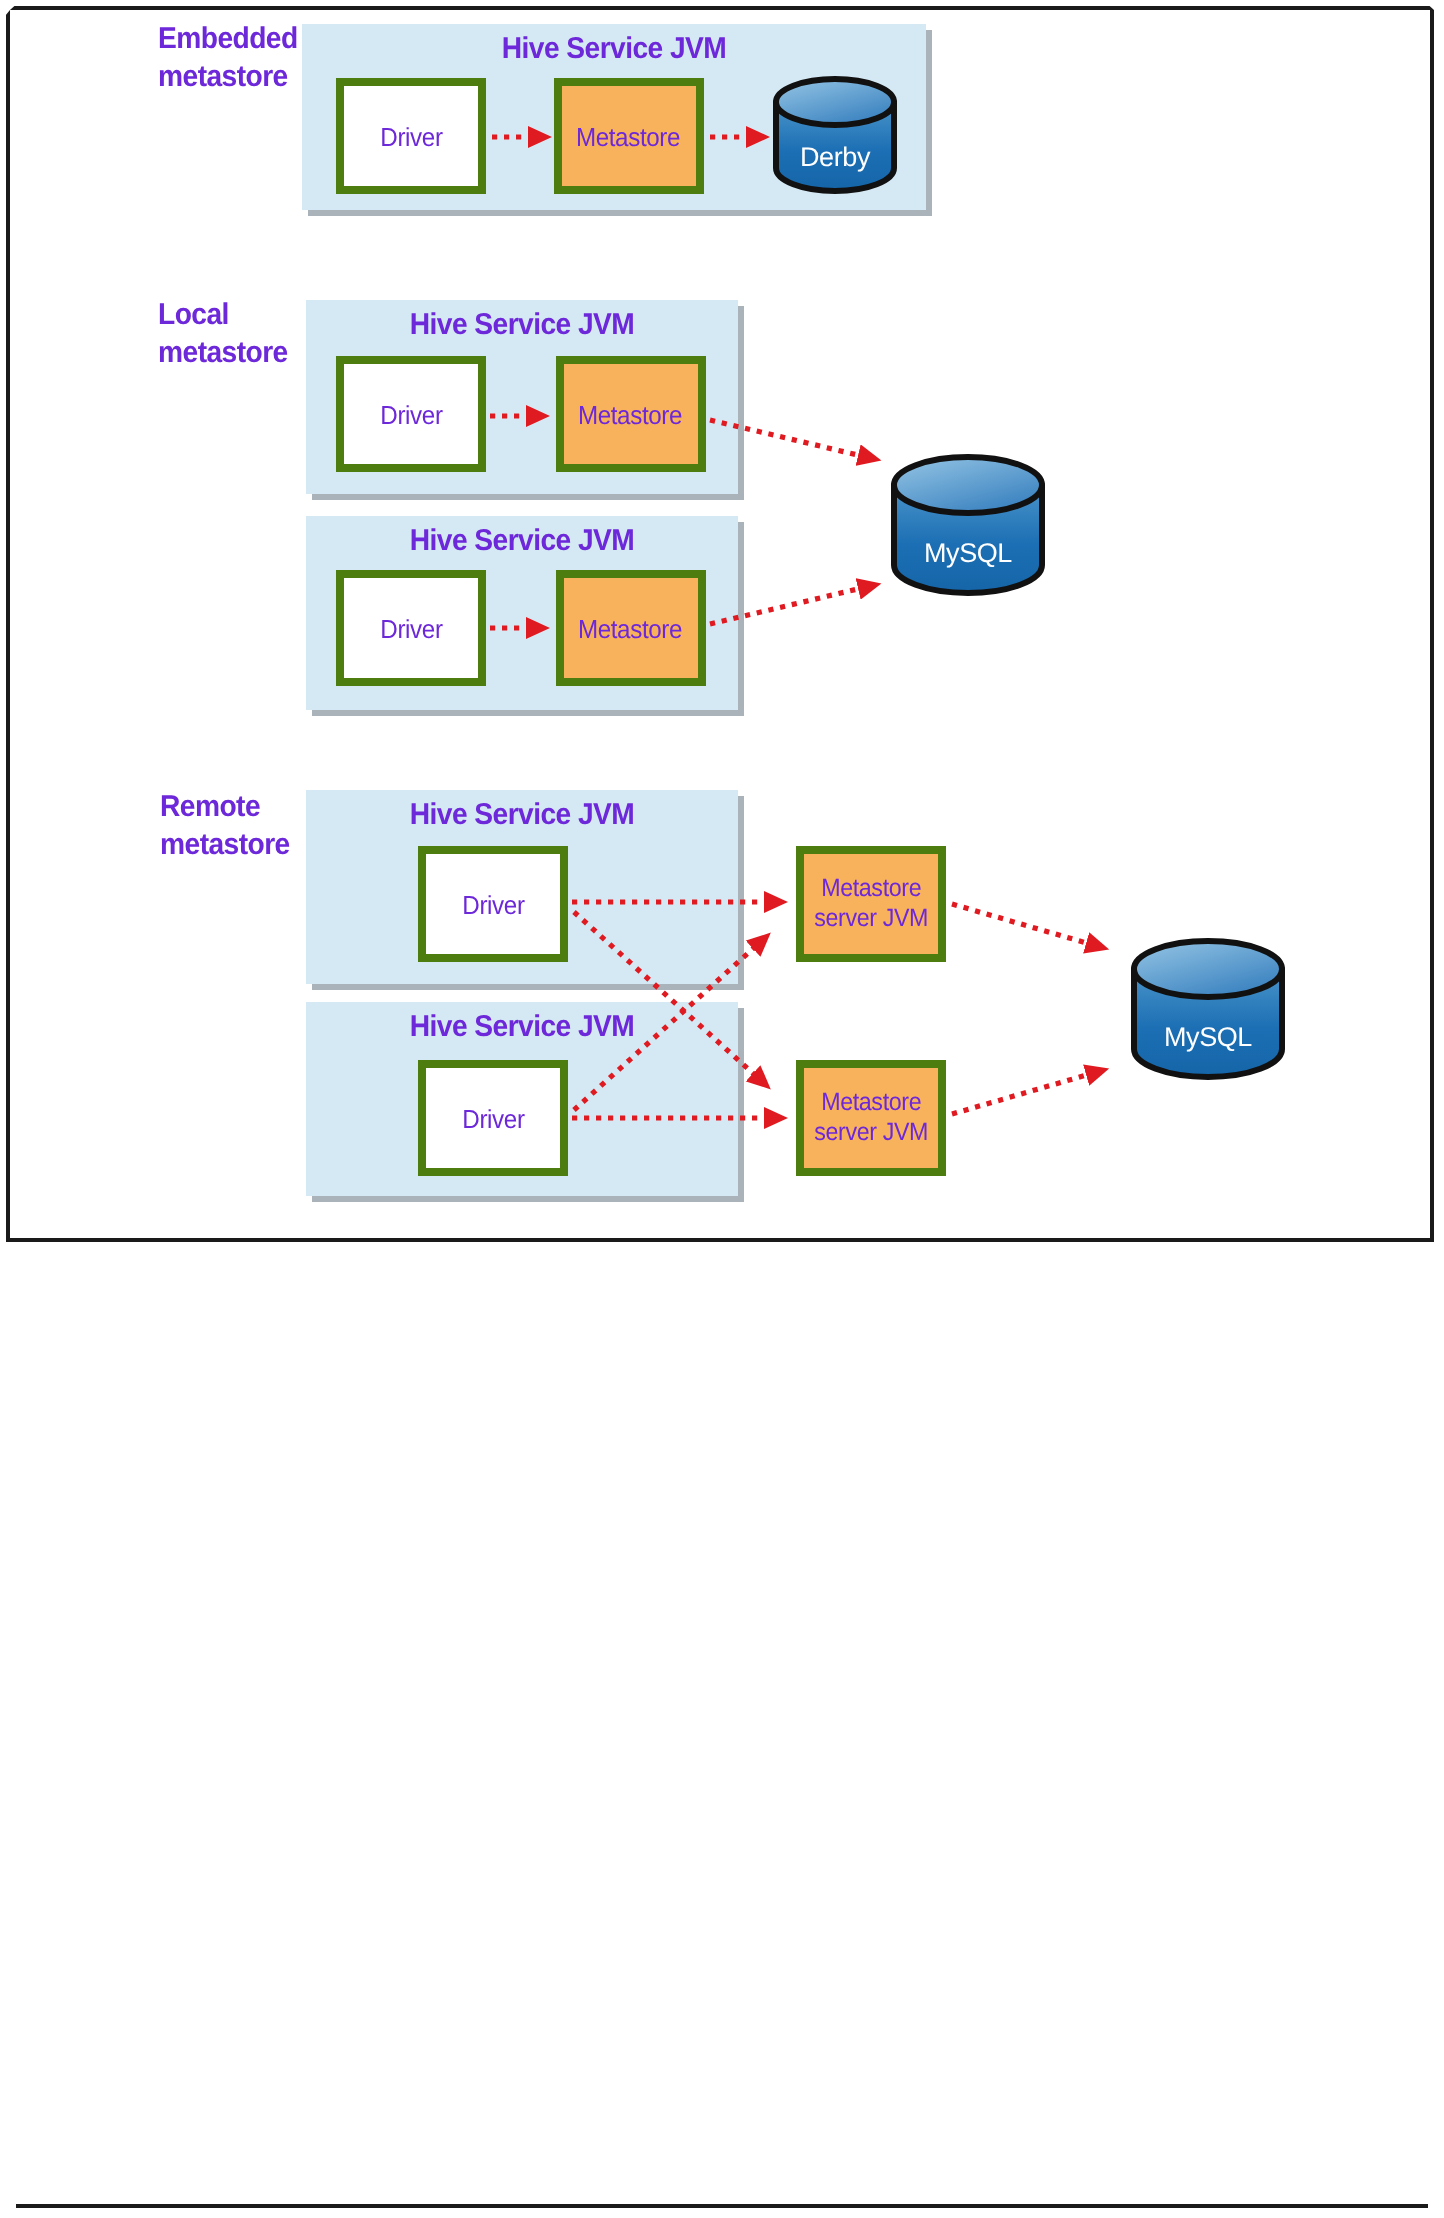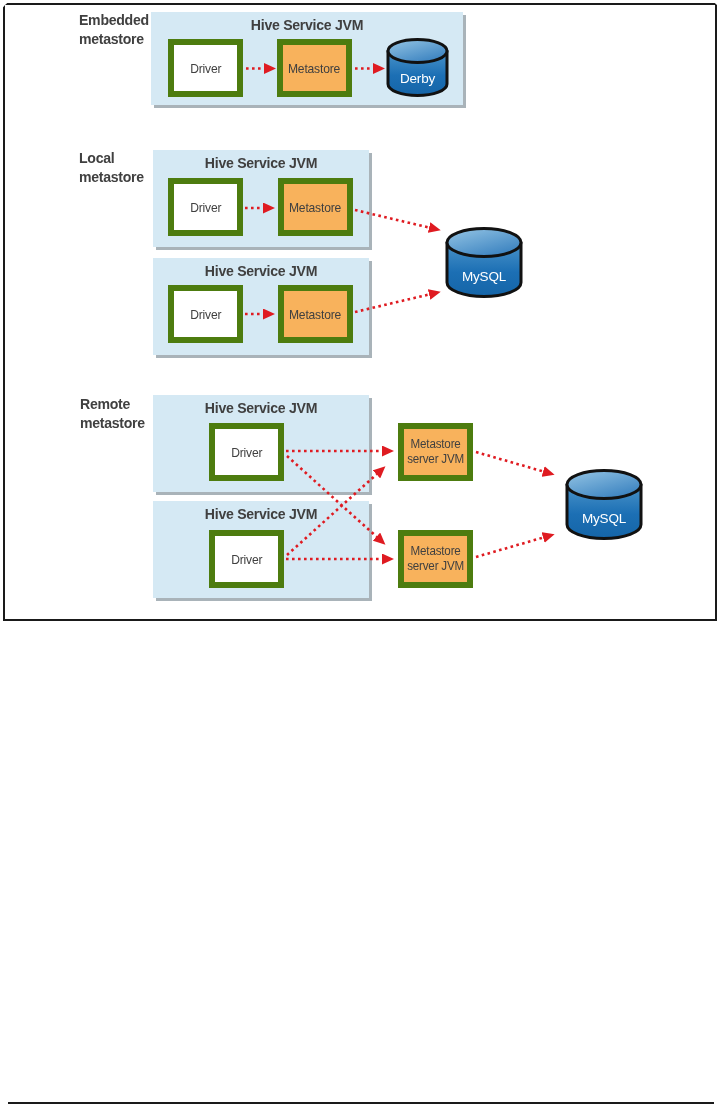--- a/index.html
+++ b/index.html
@@ -3,21 +3,21 @@
 <meta charset="utf-8">
 <style>
   html, body { margin: 0; padding: 0; background: #ffffff; }
   .canvas {
     position: relative;
     width: 722px;
     height: 1109px;
     background: #ffffff;
     overflow: hidden;
     font-family: "Liberation Sans", sans-serif;
-    color: #404040;
+    color: #6d28d9;
     border-radius: 17px;
   }
   .frame {
     position: absolute;
     left: 3px; top: 3px;
     width: 714px; height: 618px;
     box-sizing: border-box;
     border: 2px solid #1a1a1a;
     background: #ffffff;
     z-index: 0;
@@ -52,21 +52,21 @@
     font-weight: 700;
     font-size: 15px;
     letter-spacing: -0.3px;
     transform: scaleX(0.94);
     transform-origin: 50% 0;
   }
   .node {
     position: absolute;
     width: 75px; height: 58px;
     box-sizing: border-box;
-    border: 6px solid #4d7c0f;
+    border: 4px solid #4d7c0f;
     display: flex;
     align-items: center;
     justify-content: center;
     z-index: 3;
   }
   .node.plain { background: #ffffff; }
   .node.proc  { background: #f8b25c; }
   .node span {
     font-size: 13px;
     line-height: 15px;

